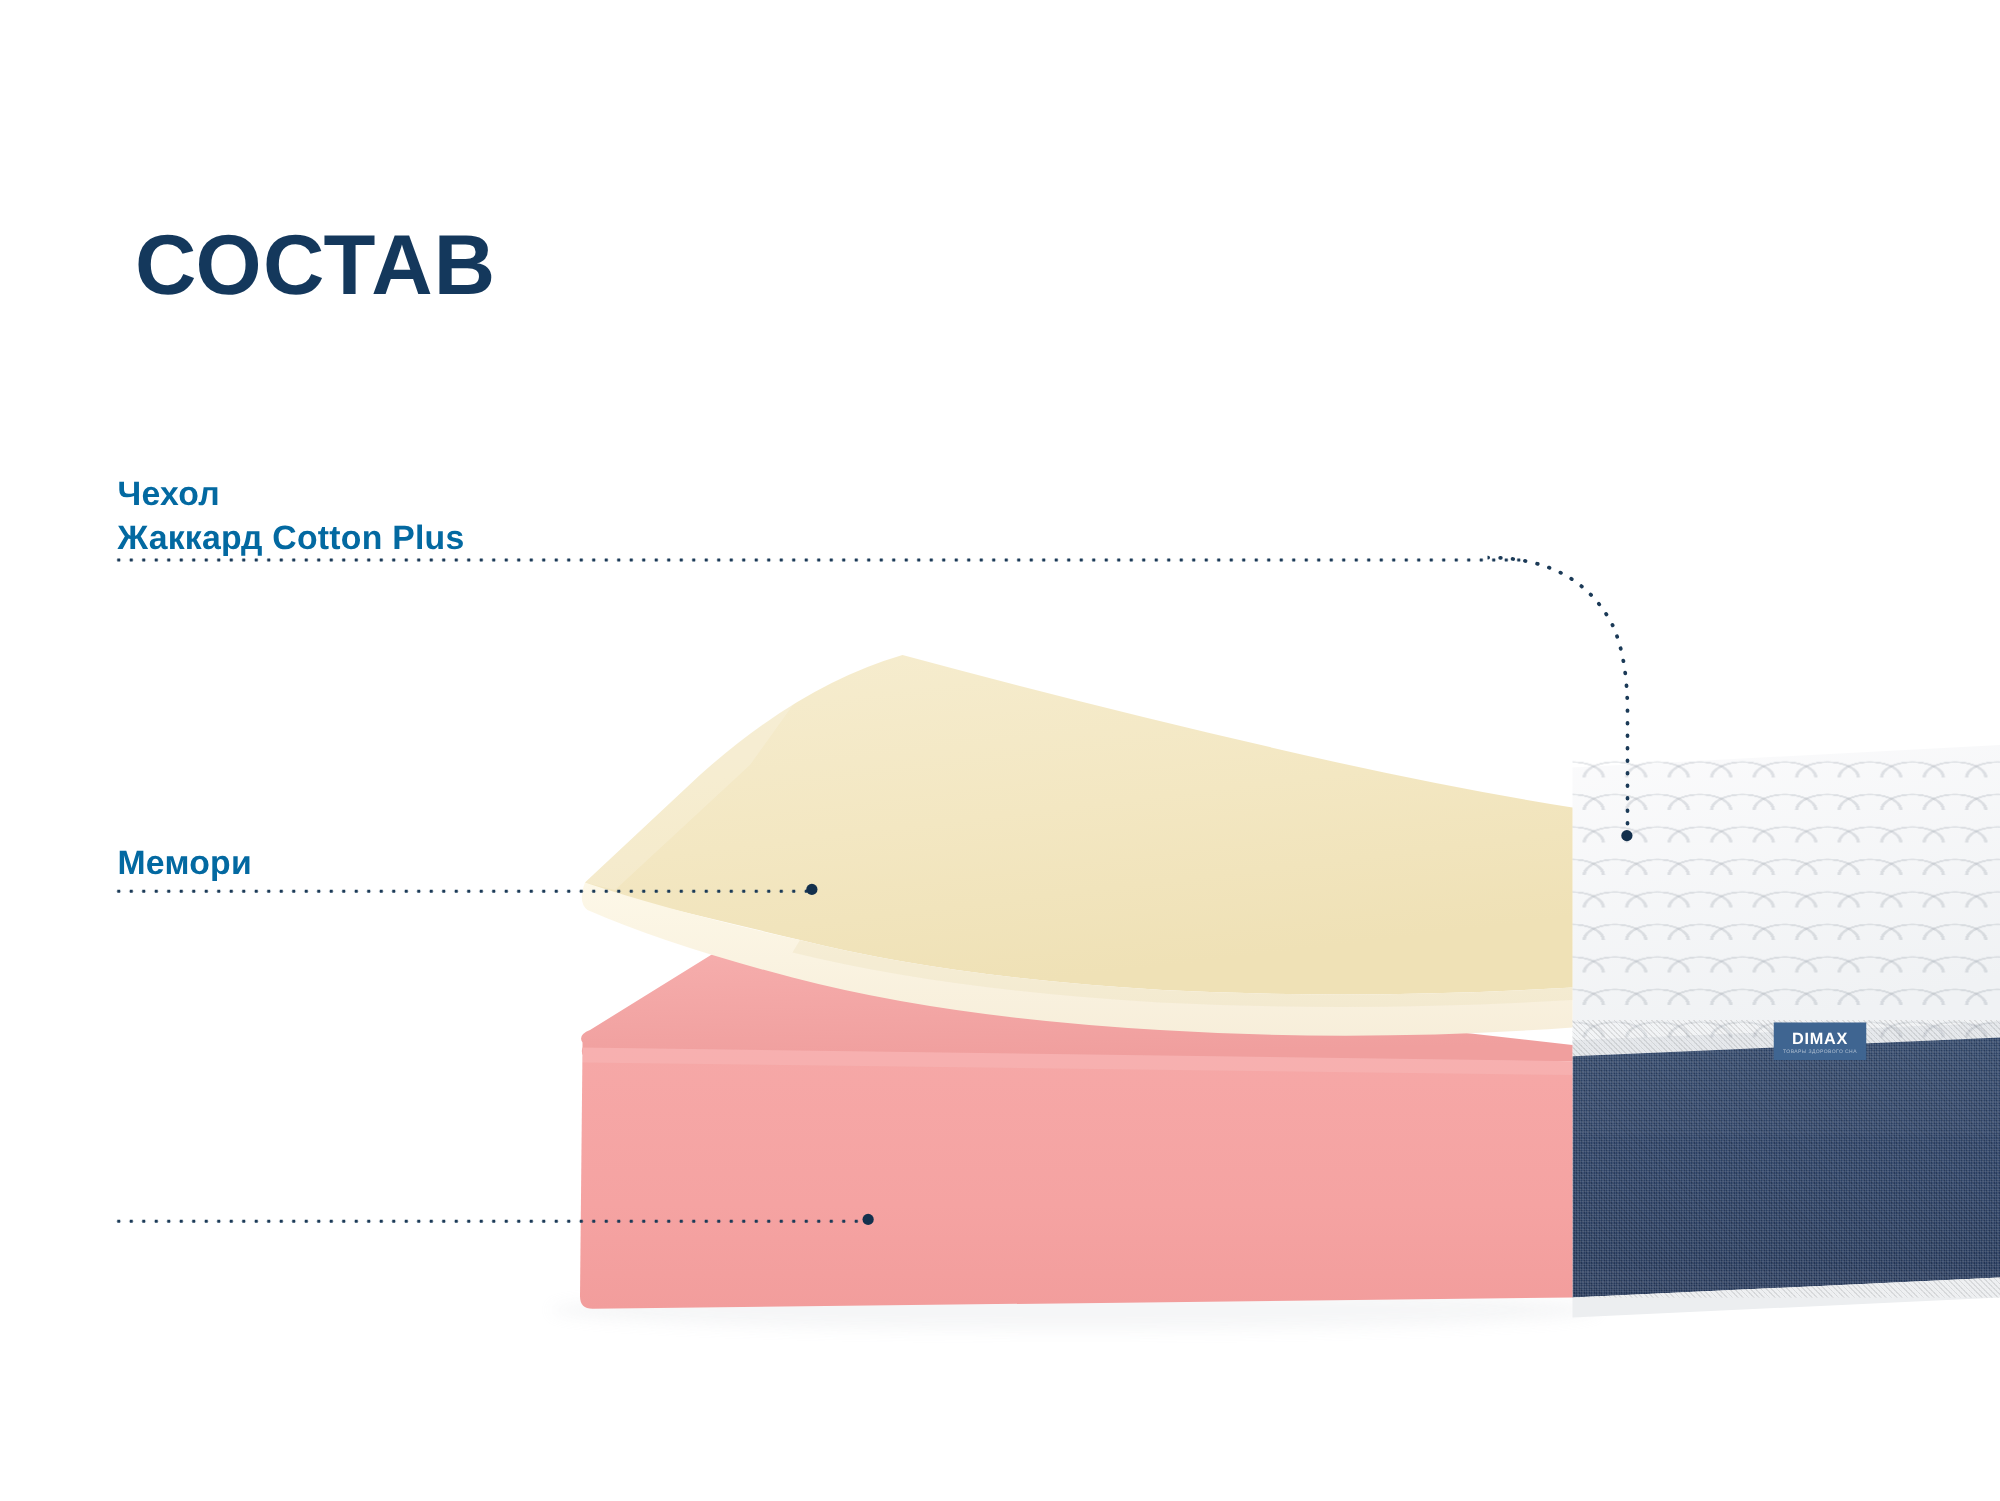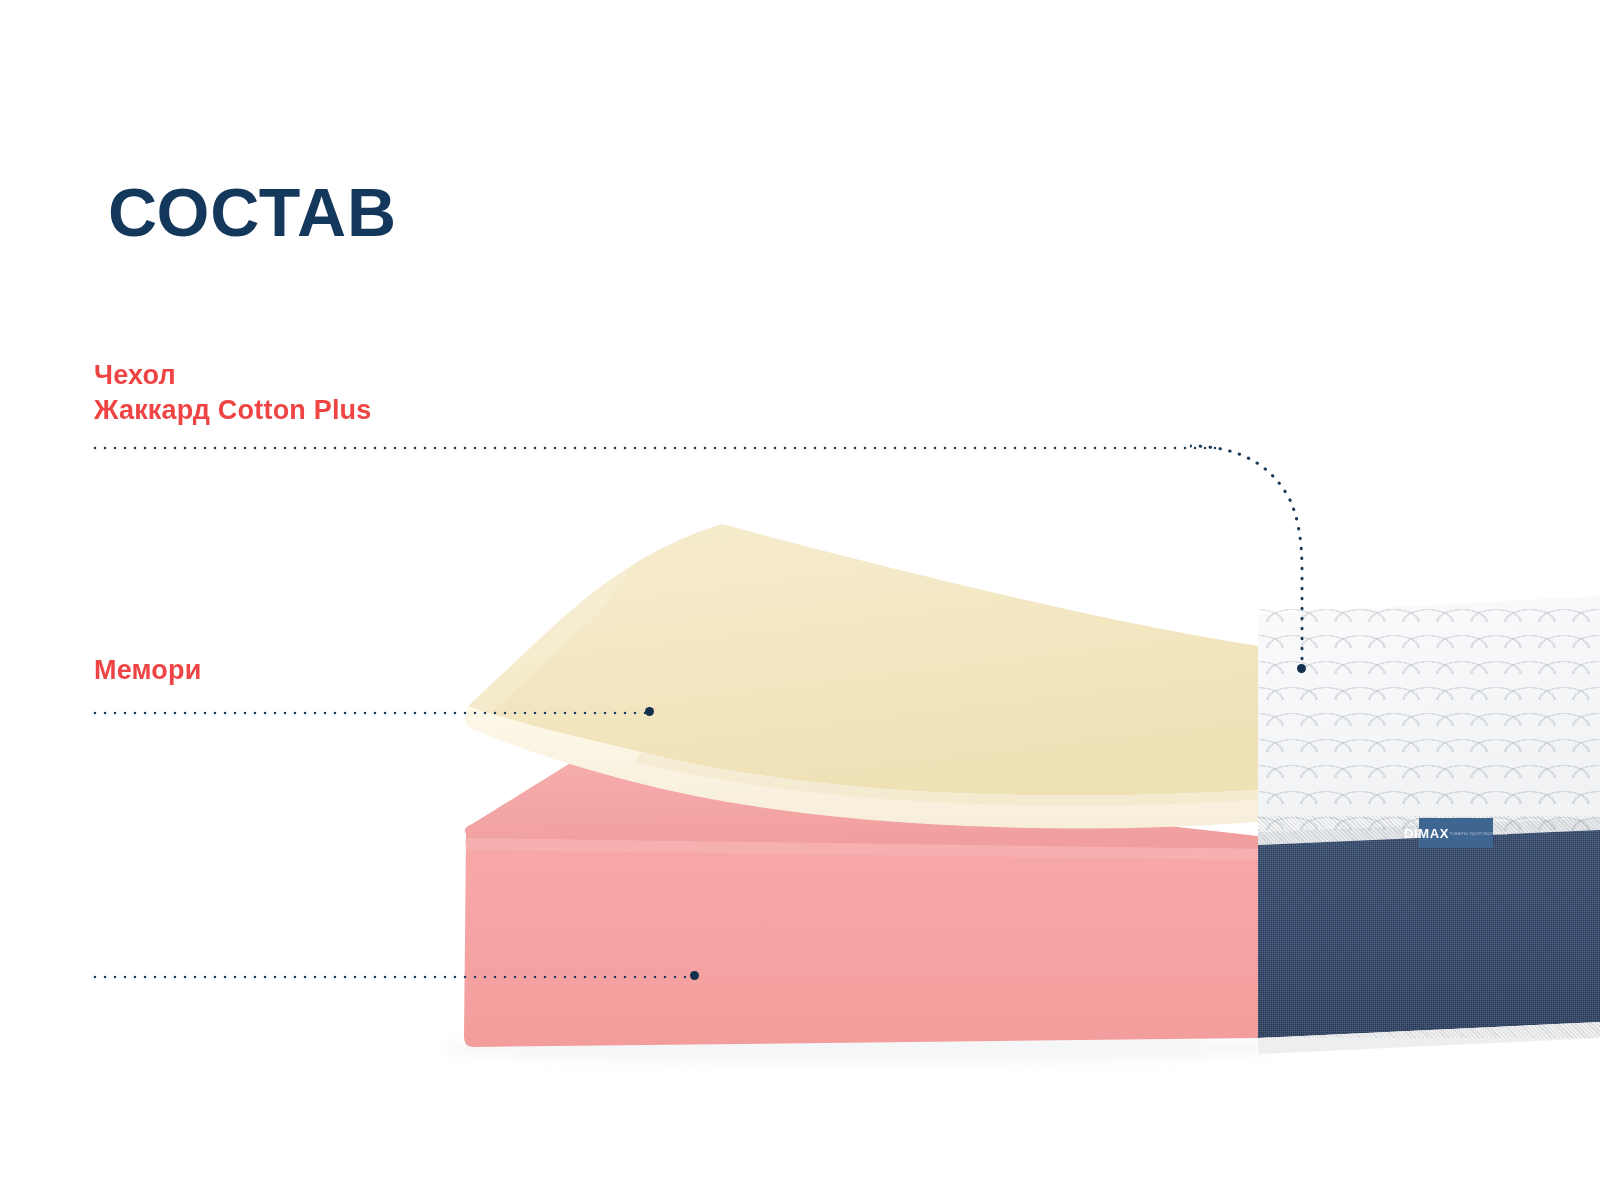--- a/index.html
+++ b/index.html
@@ -31,26 +31,27 @@
     font-weight: 700;
     letter-spacing: 1px;
     color: #14385c;
     white-space: nowrap;
     margin-left: 12px;
   }
 
   
   .callout-label {
     position: absolute;
-    color: #ef4444;
+    color: #0369a1;
     font-size: 27px;
     font-weight: 700;
     line-height: 1.28;
     letter-spacing: 0.2px;
     white-space: pre-line;
+    margin-top: 20px;
   }
   .callout-cover  { left: 94px; top: 358px; }
   .callout-memory { left: 94px; top: 653px; text-align: right; }
   .callout-latex  { left: 94px; top: 885px; }
 
   
   .leader {
     position: absolute;
     height: 4px;
     background-image: radial-gradient(circle, #1b3a57 1.4px, rgba(0,0,0,0) 1.6px);
@@ -133,21 +134,21 @@
 
   
   .dimax-badge {
     position: absolute;
     left: 1419px;
     top: 818px;
     width: 74px;
     height: 30px;
     background: #3f6591;
     display: flex;
-    flex-direction: row;
+    flex-direction: column;
     align-items: center;
     justify-content: center;
     line-height: 1;
   }
   .dimax-main {
     color: #ffffff;
     font-size: 13px;
     font-weight: 700;
     letter-spacing: 0.6px;
   }

